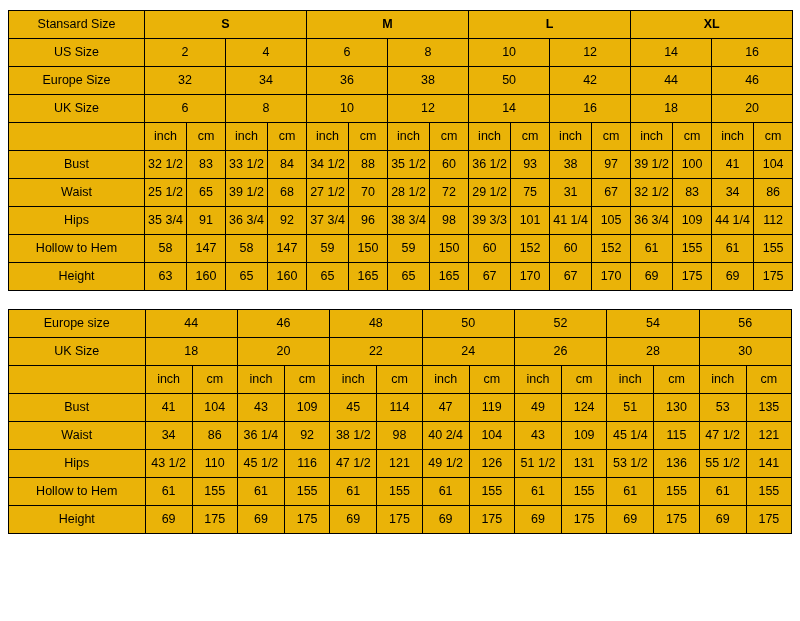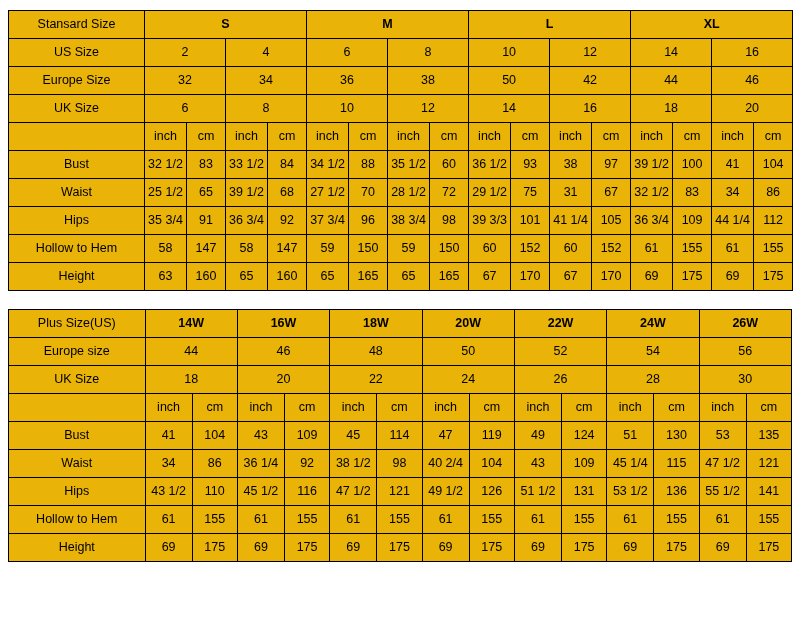--- a/index.html
+++ b/index.html
@@ -270,30 +270,20 @@
         <col class="p-cm">
       <col class="p-inch">
         <col class="p-cm">
       <col class="p-inch">
         <col class="p-cm">
       <col class="p-inch">
         <col class="p-cm">
     </colgroup>
     <tbody>
       <tr>
-        <td class="hdr-left">Plus Size(US)</td>
-        <td class="bold" colspan="2">14W</td>
-        <td class="bold" colspan="2">16W</td>
-        <td class="bold" colspan="2">18W</td>
-        <td class="bold" colspan="2">20W</td>
-        <td class="bold" colspan="2">22W</td>
-        <td class="bold" colspan="2">24W</td>
-        <td class="bold" colspan="2">26W</td>
-      </tr>
-      <tr>
         <td class="rowlabel">Europe size</td>
         <td colspan="2">44</td>
         <td colspan="2">46</td>
         <td colspan="2">48</td>
         <td colspan="2">50</td>
         <td colspan="2">52</td>
         <td colspan="2">54</td>
         <td colspan="2">56</td>
       </tr>
       <tr>

